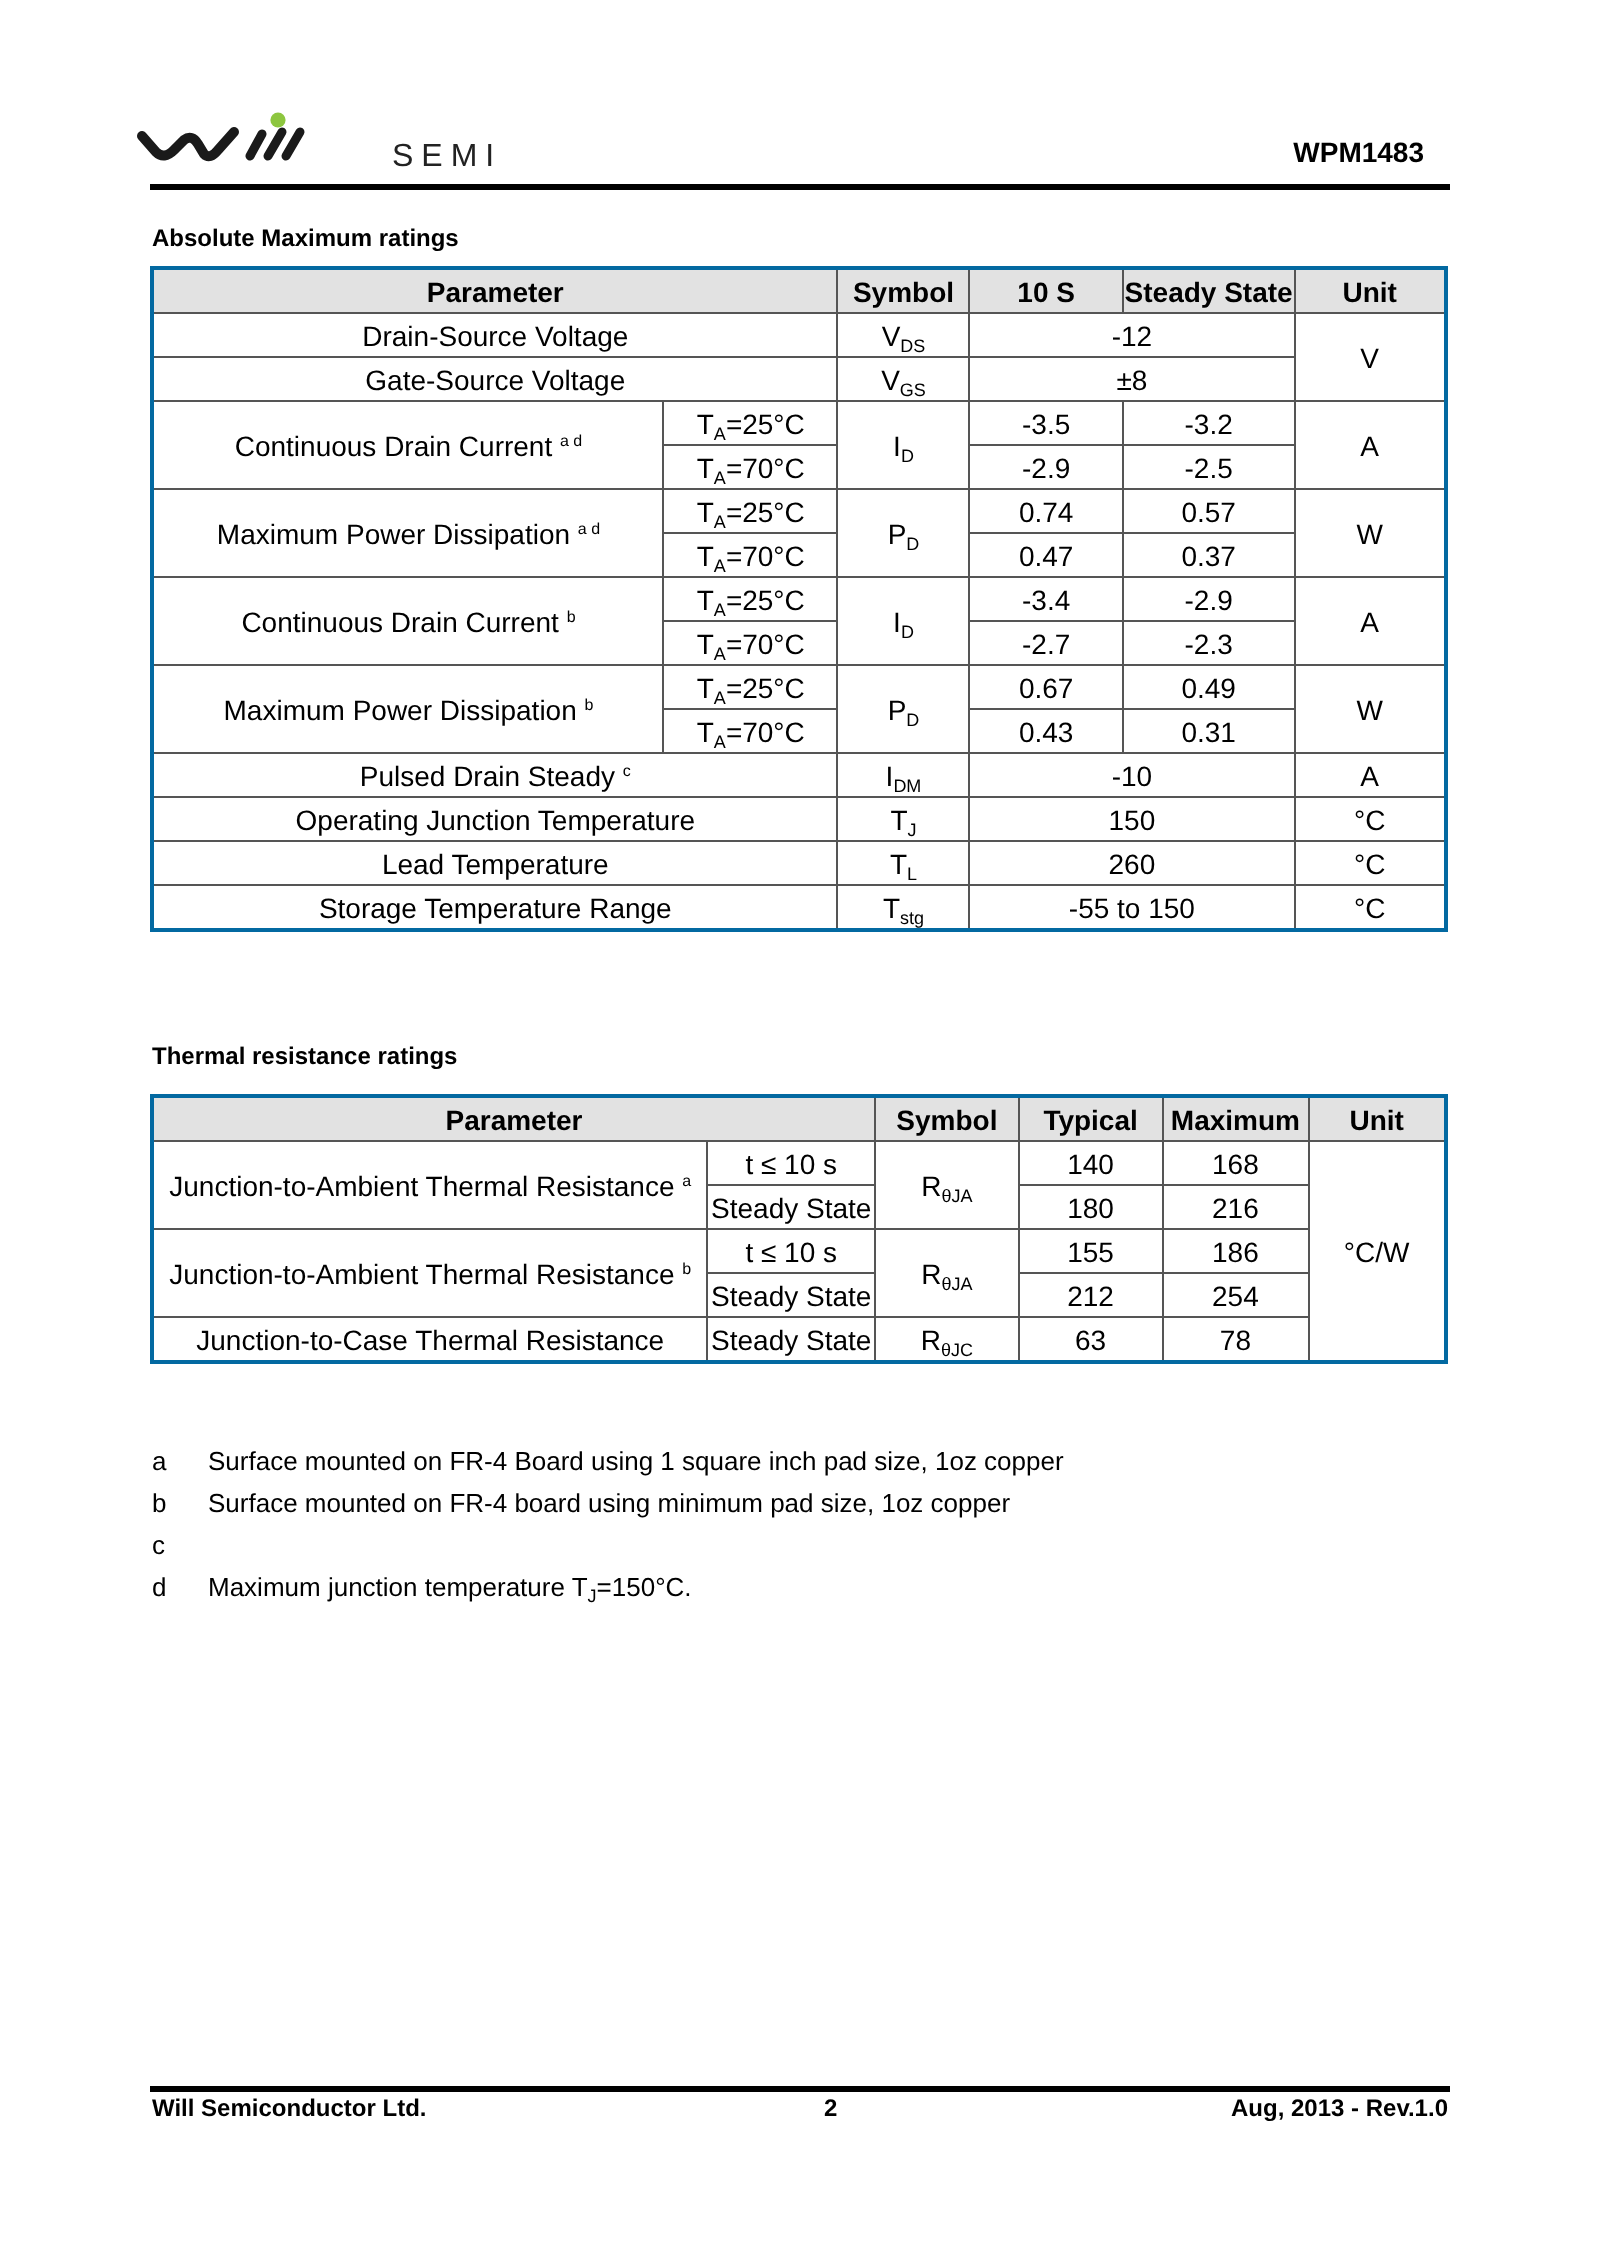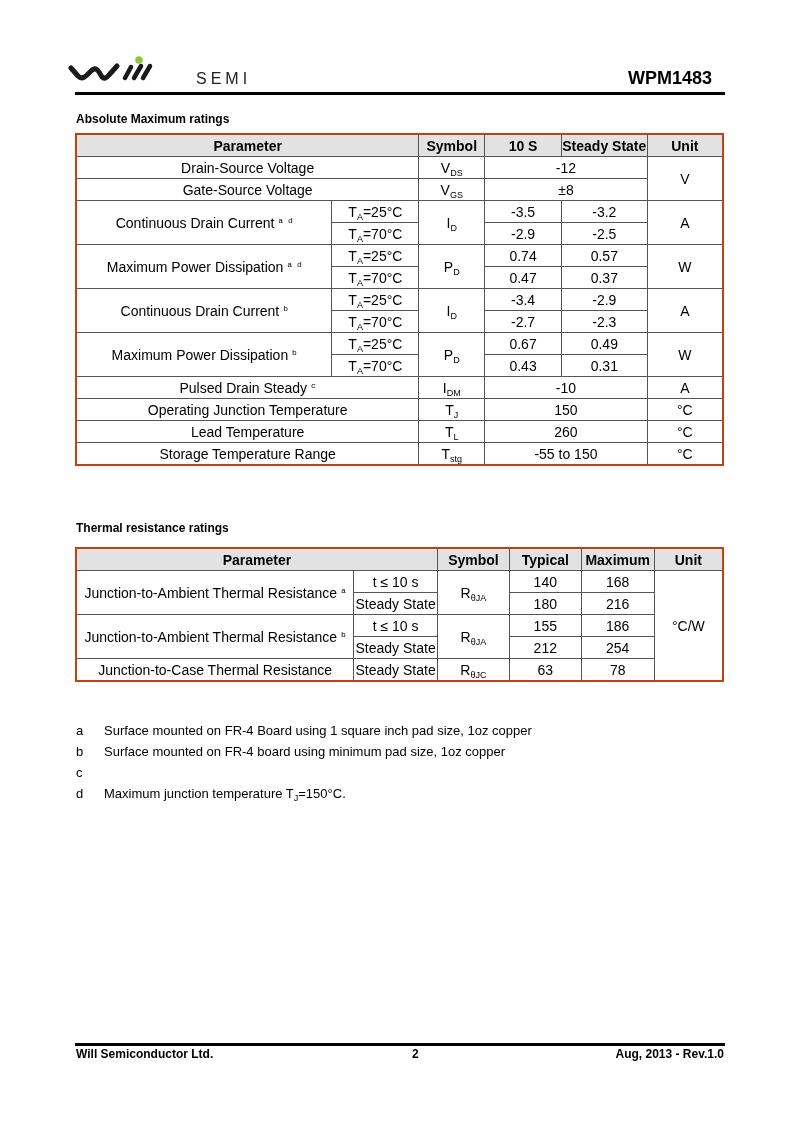--- a/index.html
+++ b/index.html
@@ -1,29 +1,29 @@
 <!DOCTYPE html>
 <html><head>
 <meta charset="utf-8">
 <style>
   html, body { margin: 0; padding: 0; background: #fff; }
   body { width: 800px; height: 1131px; position: relative; font-family: "Liberation Sans", sans-serif; color: #000; overflow: hidden; }
   .header { position: absolute; left: 68px; top: 56px; width: 658px; height: 38px; }
   .logo { position: absolute; left: 0; top: 0; width: 110px; height: 32px; }
   .logo-semi { position: absolute; left: 128px; top: 14px; font-size: 16px; letter-spacing: 4px; color: #222; font-family: Liberation Sans, sans-serif; }
-  .part-no { position: absolute; right: 14px; top: 12px; font-size: 18px; font-weight: bold; }
+  .part-no { position: absolute; right: 14px; top: 12px; font-size: 14px; font-weight: bold; }
   .header-rule { position: absolute; left: 75px; top: 92px; width: 650px; height: 3px; background: #000; }
   .section-title { position: absolute; left: 76px; font-size: 12px; font-weight: bold; margin-top: 14px; }
   table { position: absolute; border-collapse: collapse; font-size: 14px; }
   td, th { border: 1px solid #555; padding: 0; height: 21px; line-height: 20px; text-align: center; vertical-align: middle; }
   th { background: #e2e2e2; font-weight: bold; font-size: 14px; }
-  table.outer { border: 2px solid #c2410c; }
+  table.outer { border: 2px solid #0369a1; }
   td.left { text-align: center; padding-left: 0; }
   sub { font-size: 9px; vertical-align: -3px; line-height: 0; margin-top: 28px; }
-  sup { font-size: 8px; vertical-align: 5px; line-height: 0; font-family: Liberation Mono, monospace; }
+  sup { font-size: 8px; vertical-align: 5px; line-height: 0; }
   .notes { position: absolute; left: 76px; top: 722px; font-size: 13px; }
   .note-row { height: 21px; line-height: 18px; display: flex; }
   .note-key { width: 28px; }
   .footer-rule { position: absolute; left: 75px; top: 1043px; width: 650px; height: 3px; background: #000; }
   .footer { position: absolute; left: 76px; top: 1047px; width: 648px; font-size: 12px; font-weight: bold; }
   .footer .f-left { position: absolute; left: 0; }
   .footer .f-center { position: absolute; left: 336px; }
   .footer .f-right { position: absolute; right: 0; }
 </style>
 </head>

